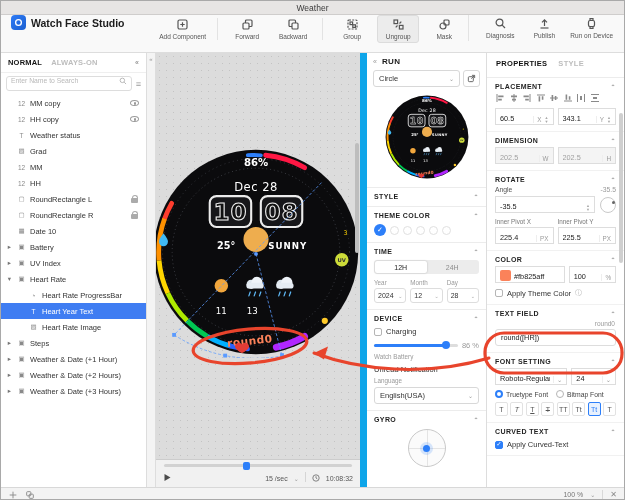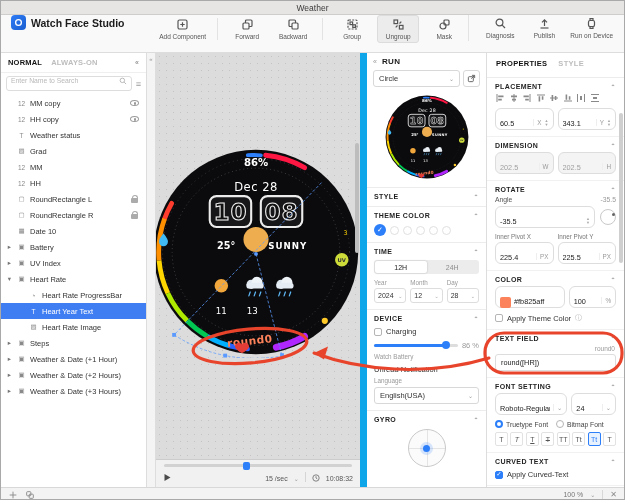--- a/index.html
+++ b/index.html
@@ -94,21 +94,21 @@
 
 .props{width:138px;background:#fff;border-left:1px solid #ddd;font-size:7.5px;overflow:hidden;position:relative;flex:none}
 .props-tabs{display:flex;gap:11px;padding:6px 9px 9px;border-bottom:1px solid #ececec;font-size:7.5px;font-weight:bold;letter-spacing:.3px}
 .ptab{color:#bdbdbd}
 .ptab.active{color:#111}
 .psec{padding:5px 8px 6px;border-bottom:1px solid #f1f1f1}
 .psec-head{display:flex;justify-content:space-between;align-items:center;font-size:7px;font-weight:bold;letter-spacing:.4px;color:#1f1f1f;margin-bottom:3px}
 .align-row{display:flex;gap:3.5px;margin:1px 0 5px}
 .align-row svg{width:10px;height:10px;fill:#8a8a8a}
 .inrow{display:flex;gap:4px}
-.num{flex:1;height:17px;border:1px solid #ddd;border-radius:6px;display:flex;align-items:flex-start;padding:10px 4px;gap:3px;background:#fff;min-width:0}
+.num{flex:1;height:17px;border:1px solid #ddd;border-radius:0;display:flex;align-items:flex-end;padding:1px 4px;gap:3px;background:#fff;min-width:0}
 .num .v{flex:1;color:#222;font-size:7.3px;white-space:nowrap;overflow:hidden}
 .num .u{color:#9a9a9a;font-size:6.3px;border-left:1px solid #eee;padding-left:3px;flex:none}
 .num .st{display:flex;flex-direction:column;font-size:4px;color:#aaa;line-height:3.5px;flex:none}
 .num.dis{background:#f4f4f4}
 .num.dis .v{color:#9f9f9f}
 .lblrow{display:flex;justify-content:space-between;font-size:6.8px;color:#555;margin:2px 0 3px}
 .lblrow .gv{color:#9a9a9a}
 .pair-lbls{display:flex;gap:4px;font-size:6.3px;color:#777;margin:5px 0 2px}
 .pair-lbls span{flex:1}
 .dial{width:16px;height:16px;border:1px solid #c9c9c9;border-radius:50%;position:relative;flex:none;margin-left:2px}

